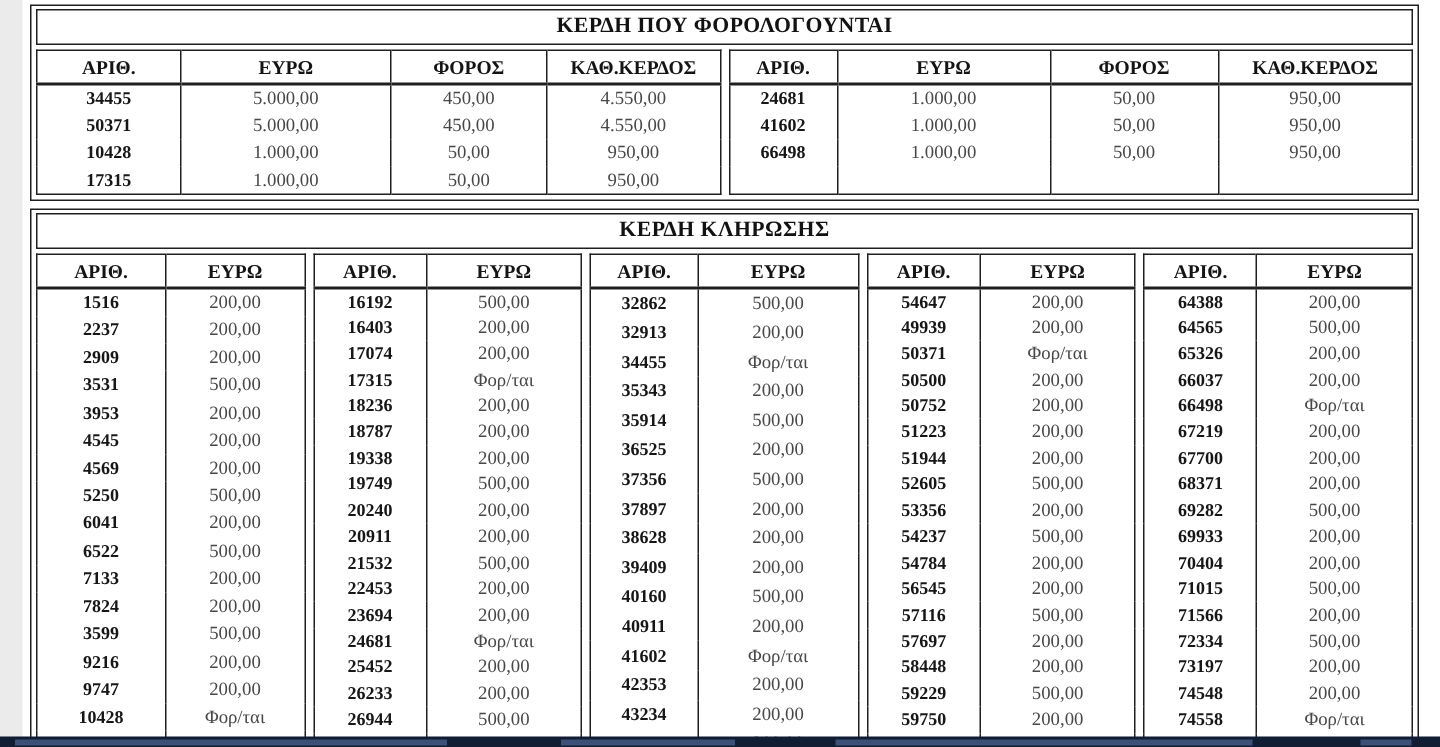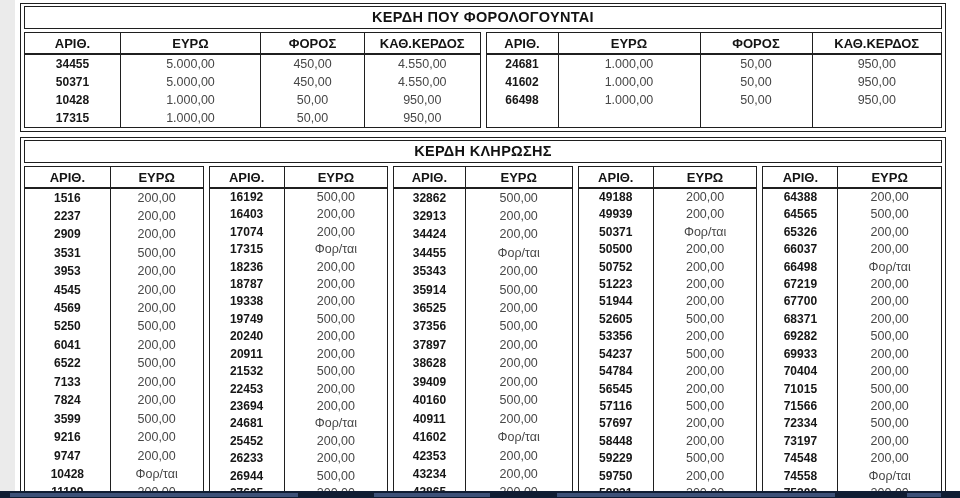--- a/index.html
+++ b/index.html
@@ -12,21 +12,21 @@
   }
   *{box-sizing:border-box;}
   html,body{margin:0;padding:0;}
   body{
     width:960px;height:498px;position:relative;overflow:hidden;
     background:#ffffff;
     font-family:"Liberation Sans", sans-serif;
   }
   .left-gutter{position:absolute;left:0;top:0;bottom:0;width:15px;background:var(--gutter);}
   .page{position:absolute;left:20px;right:14px;top:3px;}
-  .block{border:1px solid var(--border);padding:2px 3px 3px;background:#fff;}
+  .block{border:1px solid var(--border);padding:2px 3px 3px;background:#fff;font-family:Liberation Serif, serif;}
   .block + .block{margin-top:5px;}
   .block-title{
     border:1px solid var(--border);
     text-align:center;font-weight:bold;font-size:14.5px;color:#121212;
     padding:2px 0 3px;letter-spacing:.3px;
   }
   .sections{display:flex;gap:5px;margin-top:3px;}
   .sections table{
     flex:1 1 0;border-collapse:collapse;border:1px solid var(--border);
     table-layout:fixed;width:100%;
@@ -333,24 +333,20 @@
           <tbody>
             <tr>
               <td>32862</td>
               <td>500,00</td>
             </tr>
             <tr>
               <td>32913</td>
               <td>200,00</td>
             </tr>
             <tr>
-              <td>34424</td>
-              <td>200,00</td>
-            </tr>
-            <tr>
               <td>34455</td>
               <td>Φορ/ται</td>
             </tr>
             <tr>
               <td>35343</td>
               <td>200,00</td>
             </tr>
             <tr>
               <td>35914</td>
               <td>500,00</td>
@@ -407,21 +403,21 @@
             <col>
           </colgroup>
           <thead>
             <tr>
               <th>ΑΡΙΘ.</th>
               <th>ΕΥΡΩ</th>
             </tr>
           </thead>
           <tbody>
             <tr>
-              <td>49188</td>
+              <td>54647</td>
               <td>200,00</td>
             </tr>
             <tr>
               <td>49939</td>
               <td>200,00</td>
             </tr>
             <tr>
               <td>50371</td>
               <td>Φορ/ται</td>
             </tr>

